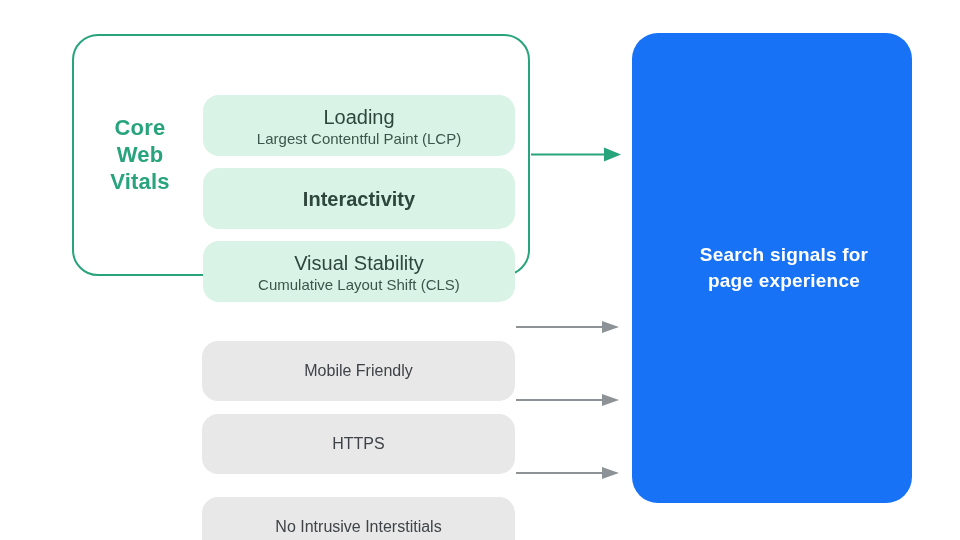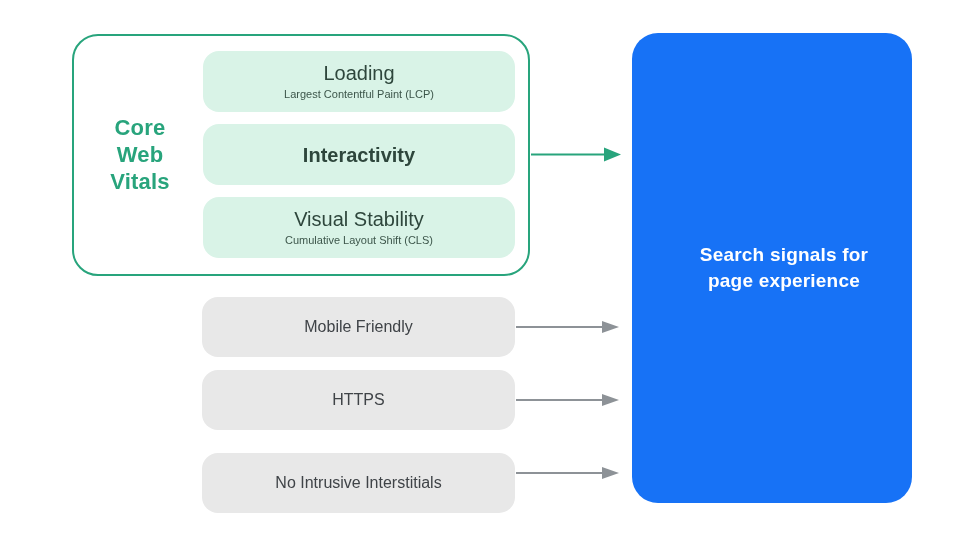--- a/index.html
+++ b/index.html
@@ -29,27 +29,28 @@
   }
   .cwv-label{
     position:absolute;left:99px;top:114px;width:82px;
     text-align:center;font-weight:bold;font-size:22px;line-height:27px;
     color:var(--green);letter-spacing:.2px;
   }
   .pill{
     position:absolute;box-sizing:border-box;border-radius:16px;
     display:flex;flex-direction:column;justify-content:center;align-items:center;
     text-align:center;
+    margin-top:44px;
   }
   .pill.green{left:203px;width:312px;height:61px;background:var(--green_light);}
   .pill.green.c0{top:51px;}
   .pill.green.c1{top:124px;font-weight:bold;}
   .pill.green.c2{top:197px;}
   .pill-title{font-size:20px;line-height:24px;color:var(--green_title);}
-  .pill-sub{font-size:11px;line-height:17px;color:var(--green_sub);margin-top:1px;}
+  .pill-sub{font-size:15px;line-height:17px;color:var(--green_sub);margin-top:1px;}
 
   
   .pill.gray{left:202px;width:313px;height:60px;background:var(--gray_fill);}
   .pill.gray.g0{top:297px;}
   .pill.gray.g1{top:370px;}
   .pill.gray.g2{top:453px;text-align:right;}
   .gray-label{font-size:16px;line-height:24px;color:var(--gray_text);}
 
   
   .result-box{

